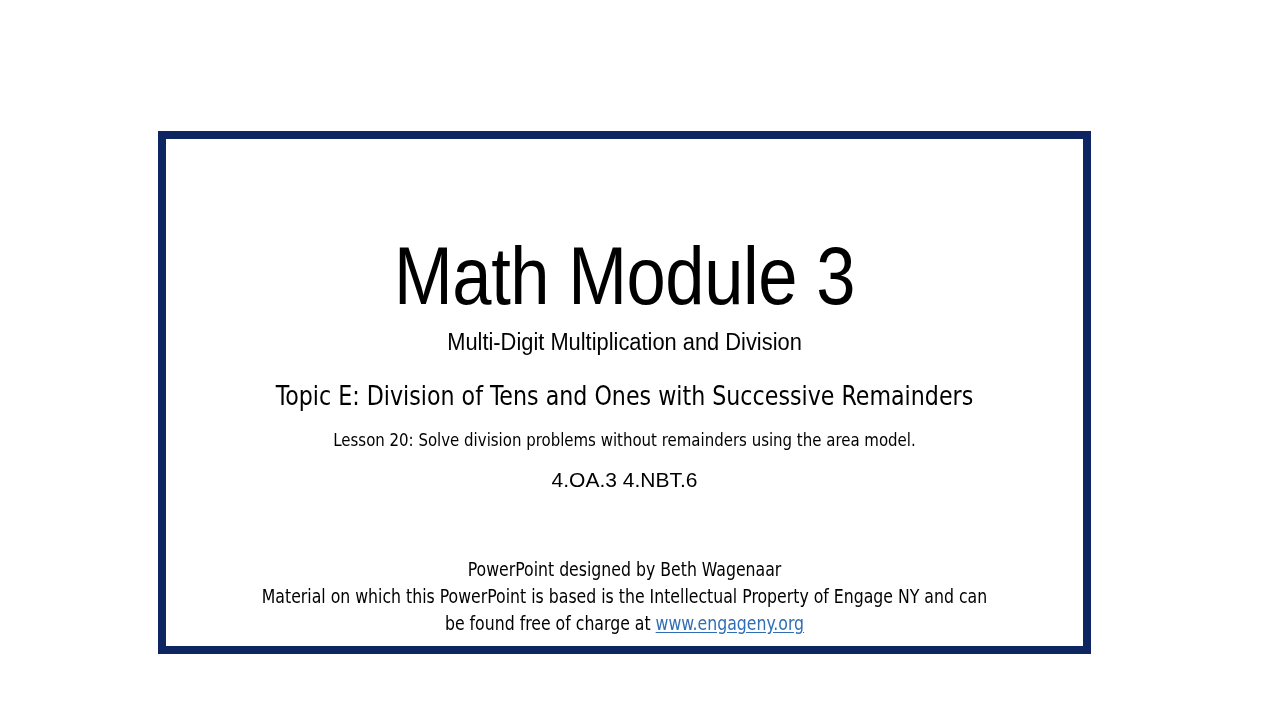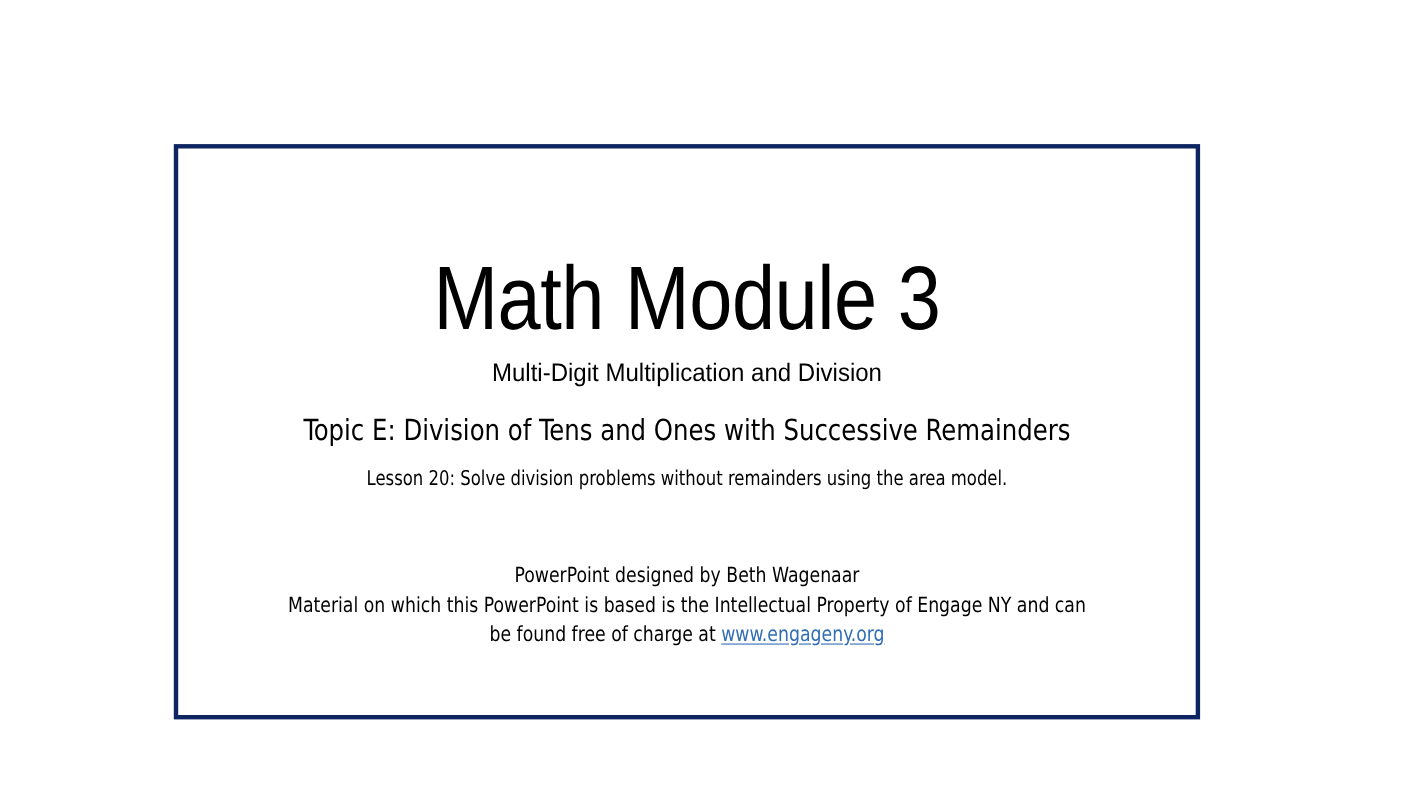--- a/index.html
+++ b/index.html
@@ -24,21 +24,21 @@
 
   
   #slide-frame {
     position: absolute;
     left: 158px;
     top: 131px;
     width: 933px;
     height: 523px;
     box-sizing: border-box;
     background: #ffffff;
-    border: 4px solid #eab308;
+    border: 8px solid #eab308;
   }
 
   #frame-content {
     position: absolute;
     left: 0;
     top: 0;
     right: 0;
     bottom: 0;
     display: flex;
     flex-direction: column;
@@ -145,20 +145,21 @@
     <div id="frame-content">
 
       <h1 class="slide-title">Math Module 3</h1>
 
       <p class="slide-subtitle">Multi-Digit Multiplication and Division</p>
 
       <p class="topic-line">Topic E:  Division of Tens and Ones with Successive Remainders</p>
 
       <p class="lesson-line">Lesson 20: Solve division problems without remainders using the area model.</p>
 
+      <p class="standards-line">4.OA.3  4.NBT.6</p>
 
       <div class="credits-block">
         <span class="credits-line">PowerPoint designed by Beth Wagenaar</span>
         <span class="credits-line">Material on which this PowerPoint is based is the Intellectual Property of Engage NY and can</span>
         <span class="credits-line"><span>be found free of charge at </span><span class="credits-link" style="color: rgb(47, 110, 181);">www.engageny.org</span></span>
       </div>
 
     </div>
   </div>
 

